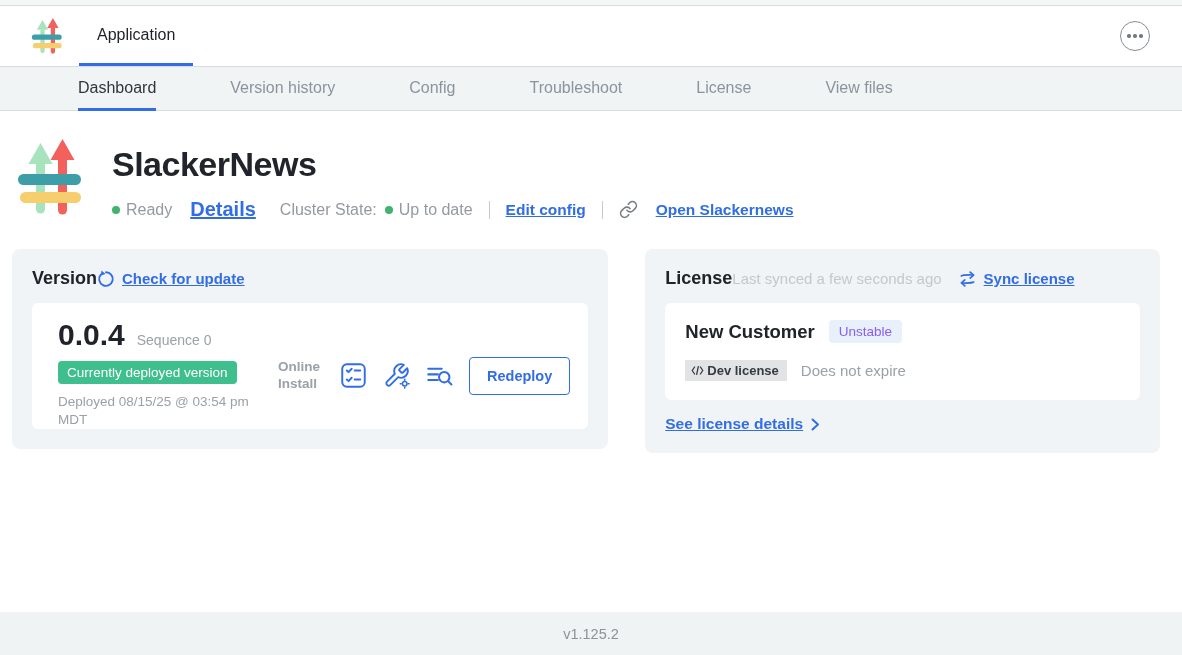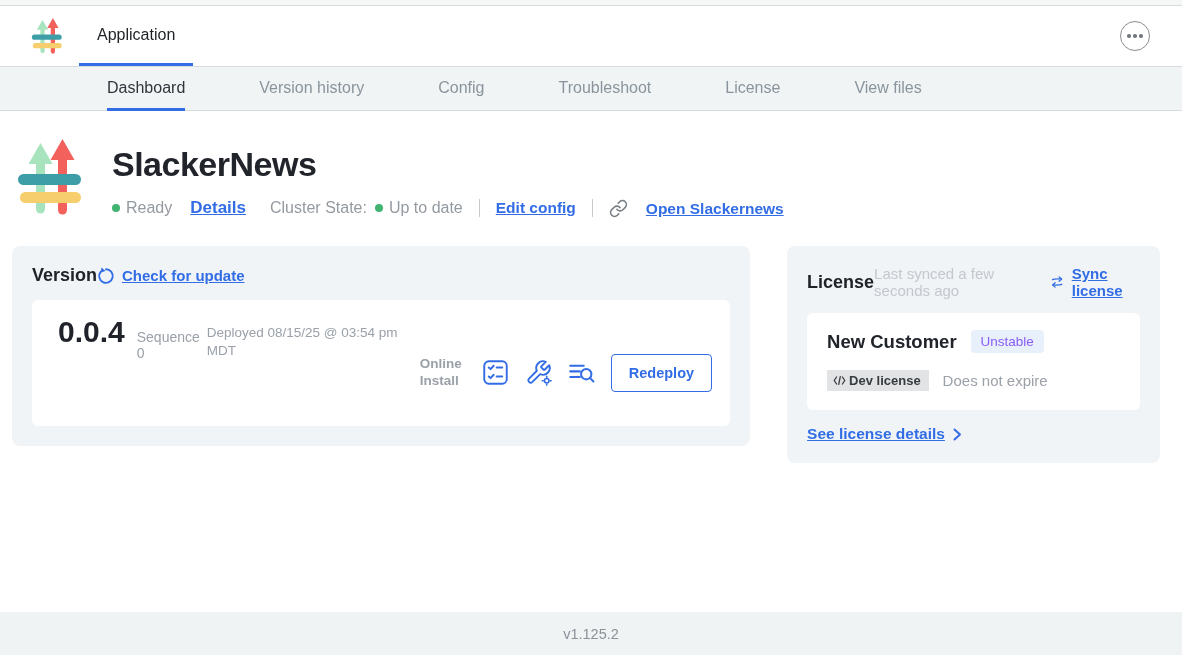--- a/index.html
+++ b/index.html
@@ -29,54 +29,54 @@
   .ellipsis-btn {
     width:30px; height:30px; border:1.5px solid #888d92; border-radius:50%;
     display:flex; align-items:center; justify-content:center; gap:2.5px;
     cursor:pointer; background:#fff;
   }
   .ellipsis-btn i { width:3.5px; height:3.5px; border-radius:50%; background:#74797e; }
 
   
   .sub-nav {
     height:44px; background:#f0f4f5; border-bottom:1px solid #d9dcde;
-    display:flex; gap:74px; padding-left:107px; align-items:stretch;
+    display:flex; gap:74px; padding-left:78px; align-items:stretch;
   }
   .sub-tab {
     display:flex; align-items:center; font-size:16px; color:#8a949c;
     cursor:pointer; border-bottom:3px solid transparent; margin-bottom:-1px;
   }
   .sub-tab.active { color:#2f353b; border-bottom-color:#326de6; font-weight:500; }
 
   
   .app-header { display:flex; padding:26px 0 0 14px; }
   .app-logo svg { width:72px; height:80px; display:block; }
   .app-head-text { margin-left:26px; padding-top:8px; }
   .app-title { font-size:34px; font-weight:800; color:#21242b; letter-spacing:-0.5px; }
   .status-row { display:flex; align-items:center; margin-top:14px; font-size:16px; color:#949aa1; }
   .dot { width:8px; height:8px; border-radius:50%; background:#3fb36f; display:inline-block; }
   .status-row .lbl { margin-left:6px; }
   .blue-link { color:#326de6; font-weight:700; text-decoration:underline; cursor:pointer; }
-  .status-row .details-link { margin-left:18px; font-size:17px; }
+  .status-row .details-link { margin-left:18px; font-size:20px; }
   .status-row .cs-label { margin-left:24px; }
   .status-row .cs-dot { margin-left:8px; }
   .v-divider { width:1px; height:18px; background:#c6cacd; margin:0 16px; }
   .open-link-group { display:flex; align-items:flex-end; gap:18px; }
 
   
   .cards { display:flex; align-items:flex-start; gap:37px; padding:28px 22px 0 12px; }
   .card { background:#f0f4f6; border-radius:8px; padding:19px 20px 20px 20px; }
   .card-header { display:flex; align-items:center; justify-content:flex-start; }
   .card-title { font-size:18px; font-weight:700; color:#20242a; }
   .icon-link { display:flex; align-items:center; gap:7px; font-size:15px; cursor:pointer; }
   .white-box { background:#fff; border-radius:6px; margin-top:14px; }
 
   .version-card { flex:0 0 556px; }
   .version-box { padding:15px 18px 14px 26px; height:126px; display:flex; justify-content:space-between; }
-  .v-left { display:flex; flex-direction:row; }
+  .v-left { display:flex; flex-direction:column; }
   .v-num-row { display:flex; align-items:baseline; }
   .v-number { font-size:30px; font-weight:800; color:#20242a; }
   .v-sequence { font-size:14px; color:#9aa1a9; margin-left:12px; }
   .deployed-badge {
     margin-top:9px; align-self:flex-start; background:#3fbe8e; color:#fff;
     font-size:13.5px; padding:4px 9px; border-radius:4px;
   }
   .deployed-at { margin-top:9px; font-size:13.5px; color:#9aa1a9; width:220px; line-height:1.35; }
   .v-right { display:flex; align-items:center; gap:16px; align-self:center; padding-top:18px; }
   .install-type { font-size:13.5px; font-weight:700; color:#9aa1a9; line-height:1.25; width:46px; }
@@ -211,20 +211,21 @@
           <span class="blue-link">Check for update</span>
         </span>
       </div>
 
       <div class="white-box version-box">
         <div class="v-left">
           <div class="v-num-row">
             <span class="v-number">0.0.4</span>
             <span class="v-sequence">Sequence 0</span>
           </div>
+          <span class="deployed-badge">Currently deployed version</span>
           <div class="deployed-at">Deployed 08/15/25 @ 03:54 pm MDT</div>
         </div>
         <div class="v-right">
           <div class="install-type">Online Install</div>
           <svg class="action-icon" viewBox="0 0 24 24" fill="none" stroke="#326de6" stroke-width="1.7" stroke-linecap="round" stroke-linejoin="round">
             <rect x="2" y="2" width="20" height="20" rx="4"></rect>
             <polyline points="6,7.5 7.6,9 10.4,6"></polyline>
             <line x1="13" y1="7.5" x2="18" y2="7.5"></line>
             <polyline points="6,15.5 7.6,17 10.4,14"></polyline>
             <line x1="13" y1="15.5" x2="18" y2="15.5"></line>

